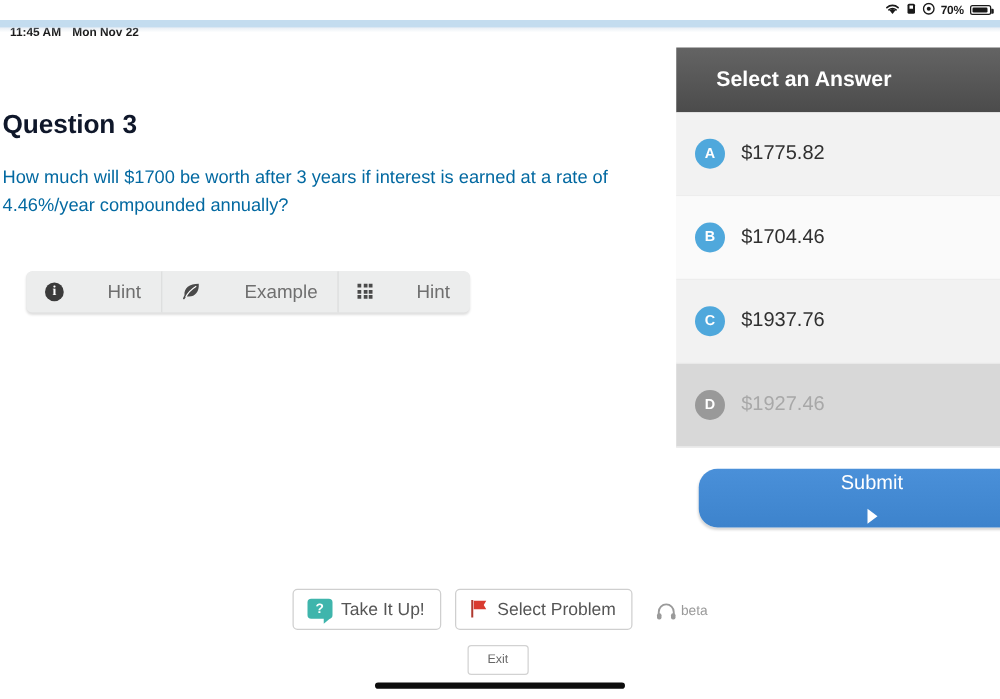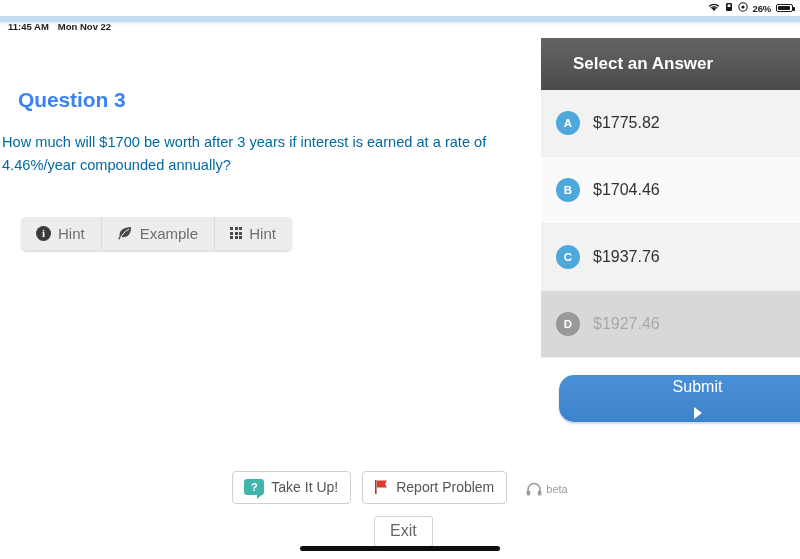--- a/index.html
+++ b/index.html
@@ -36,22 +36,22 @@
     position:absolute; top:16px; left:0; width:800px; height:6px;
     background:#c3dcef;
   }
   .blueband-shadow {
     position:absolute; top:22px; left:0; width:800px; height:4px;
     background:linear-gradient(to bottom, rgba(180,200,220,0.30), rgba(255,255,255,0));
   }
 
   
   .qtitle {
-    position:absolute; left:18px; top:88px;
-    font-size:21px; font-weight:bold; color:#3b82f6; letter-spacing:-0.1px;
+    position:absolute; left:2px; top:88px;
+    font-size:21px; font-weight:bold; color:#0f172a; letter-spacing:-0.1px;
   }
   .qtext {
     position:absolute; left:2px; top:131px; width:512px;
     font-size:14.6px; color:#0369a1; line-height:1.55;
   }
 
   
   .toolbar {
     position:absolute; left:21px; top:217px;
     display:flex; background:#e6e6e6;
@@ -62,21 +62,21 @@
   .tb-btn {
     display:flex; align-items:center; gap:7px;
     padding:8px 16px 9px 15px;
     background:#eceded;
     font-size:15px; color:#6f6f6f;
     border-right:1px solid #d9dada;
     cursor:pointer;
     user-select:none;
   }
   .tb-btn:last-child { border-right:none; }
-  .tb-btn .lbl { line-height:1; }
+  .tb-btn .lbl { line-height:1;margin-left:28px; }
 
   .ico-info {
     width:15px; height:15px; border-radius:50%; background:#3b3b3b;
     color:#fff; font-size:11px; font-weight:bold; font-family:"Liberation Serif", serif;
     display:flex; align-items:center; justify-content:center; line-height:1;
   }
   .ico-leaf { width:16px; height:16px; display:block; }
   .ico-grid { display:grid; grid-template-columns:repeat(3,3px); grid-template-rows:repeat(3,3px); gap:1.6px; }
   .ico-grid span { background:#4a4a4a; display:block; width:3px; height:3px; }
 
@@ -153,21 +153,21 @@
     display:flex; align-items:flex-start; gap:4px;
     color:#9a9a9a; margin-left:8px;
   }
   .beta-txt { font-size:11px; color:#9a9a9a; line-height:1; margin-top:5px; }
   .headphones { width:16px; height:14px; display:block; margin-top:3px; }
 
   .exit-btn {
     position:absolute; left:374px; top:516px;
     background:#ffffff; border:1px solid #d2d2d2; border-radius:3px;
     padding:5px 15px 6px 15px;
-    font-size:16px; color:#676767; cursor:pointer; user-select:none;
+    font-size:10px; color:#676767; cursor:pointer; user-select:none;
   }
 
   .home-indicator {
     position:absolute; left:300px; top:546px; width:200px; height:5px;
     background:#0d0d0d; border-radius:3px;
   }
 </style>
 </head>
 <body>
 
@@ -191,21 +191,21 @@
           <rect x="1" y="1" width="6" height="8" rx="1.2" fill="#1a1a1a"></rect>
           <rect x="2.6" y="2.4" width="2.8" height="2.6" fill="#ffffff"></rect>
         </svg>
       </span>
       <span class="icn">
         <svg width="10" height="10" viewBox="0 0 10 10">
           <circle cx="5" cy="5" r="4.2" fill="none" stroke="#1a1a1a" stroke-width="1.1"></circle>
           <circle cx="5" cy="5" r="1.6" fill="#1a1a1a"></circle>
         </svg>
       </span>
-      <span class="sb-pct">26%</span>
+      <span class="sb-pct">70%</span>
       <span class="battery">
           <i></i>
         </span>
     </div>
   </div>
 
   <div class="blueband"></div>
   <div class="blueband-shadow"></div>
 
   <div class="qtitle">Question 3</div>
@@ -278,21 +278,21 @@
       <span class="bubble">?</span>
       <span>Take It Up!</span>
     </div>
     <div class="bb-btn">
       <span>
         <svg class="flag" viewBox="0 0 15 16">
           <rect x="1" y="1" width="1.6" height="14" fill="#b03a30"></rect>
           <path d="M3 1.6 H13 L11 5 L13 8.4 H3 Z" fill="#d93b30"></path>
         </svg>
       </span>
-      <span>Report Problem</span>
+      <span>Select Problem</span>
     </div>
     <div class="beta-wrap">
       <span>
         <svg class="headphones" viewBox="0 0 16 14">
           <path d="M2 10 V7.5 a6 6 0 0 1 12 0 V10" stroke="#9a9a9a" stroke-width="1.5" fill="none" stroke-linecap="round"></path>
           <rect x="0.6" y="8.6" width="3.6" height="5" rx="1.6" fill="#9a9a9a"></rect>
           <rect x="11.8" y="8.6" width="3.6" height="5" rx="1.6" fill="#9a9a9a"></rect>
         </svg>
       </span>
       <span class="beta-txt">beta</span>

